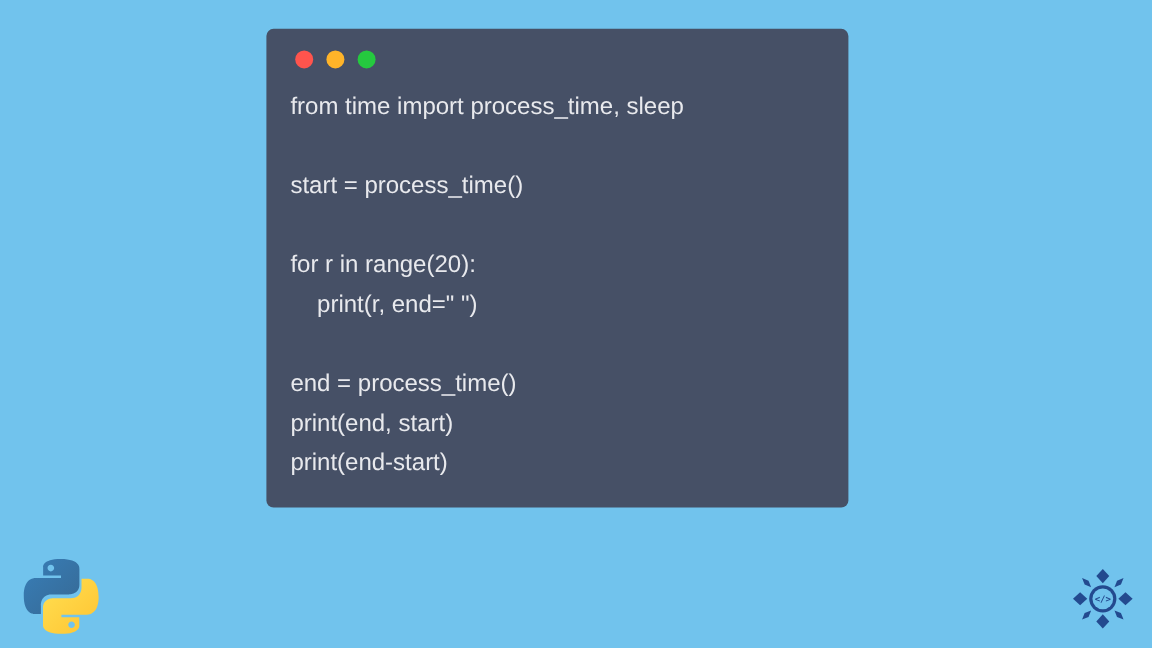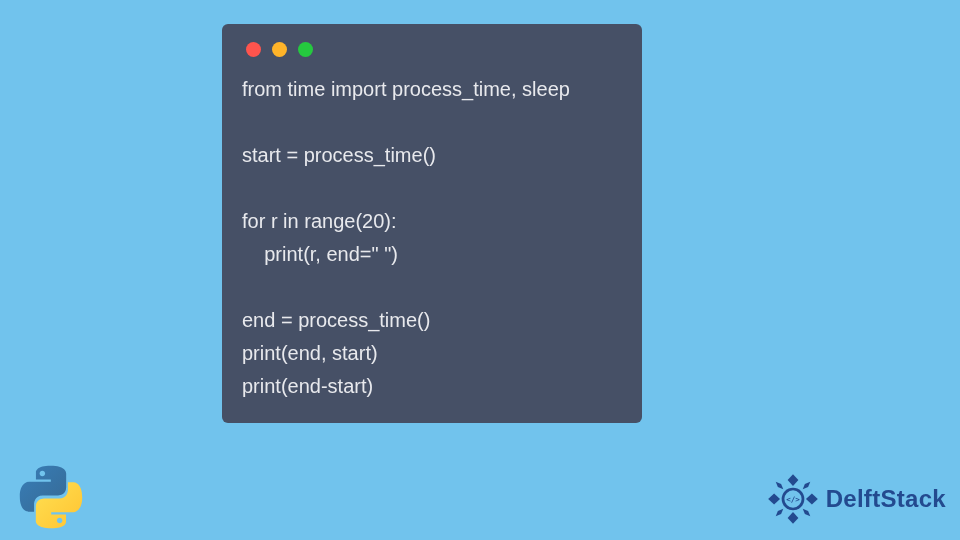--- a/index.html
+++ b/index.html
@@ -6,21 +6,21 @@
   html, body { width: 960px; height: 540px; overflow: hidden; }
   body {
     background: #71c3ed;
     position: relative;
     font-family: Arial, Helvetica, sans-serif;
   }
   .code-window {
     position: absolute;
     left: 222px;
     top: 24px;
-    width: 420px;
+    width: 485px;
     background: #465066;
     border-radius: 6px;
     padding: 14px 20px 20px 20px;
   }
   .traffic {
     display: flex;
     gap: 11px;
     margin-bottom: 16px;
     padding-left: 4px;
     padding-top: 4px;
@@ -118,14 +118,13 @@
           <path d="M32,-32 L22,-28 L18,-18 L28,-22 Z"></path>
           <path d="M-32,32 L-22,28 L-18,18 L-28,22 Z"></path>
           <path d="M32,32 L22,28 L18,18 L28,22 Z"></path>
         </g>
         <circle r="21" fill="#234a8f"></circle>
         <circle r="16" fill="#71c3ed"></circle>
         <text x="0" y="5" text-anchor="middle" font-size="14" font-family="monospace" fill="#234a8f" font-weight="bold">&lt;/&gt;</text>
       </g>
     </svg>
   </div>
-  <div class="delft-text">DelftStack</div>
 </div>
 
 </body></html>

